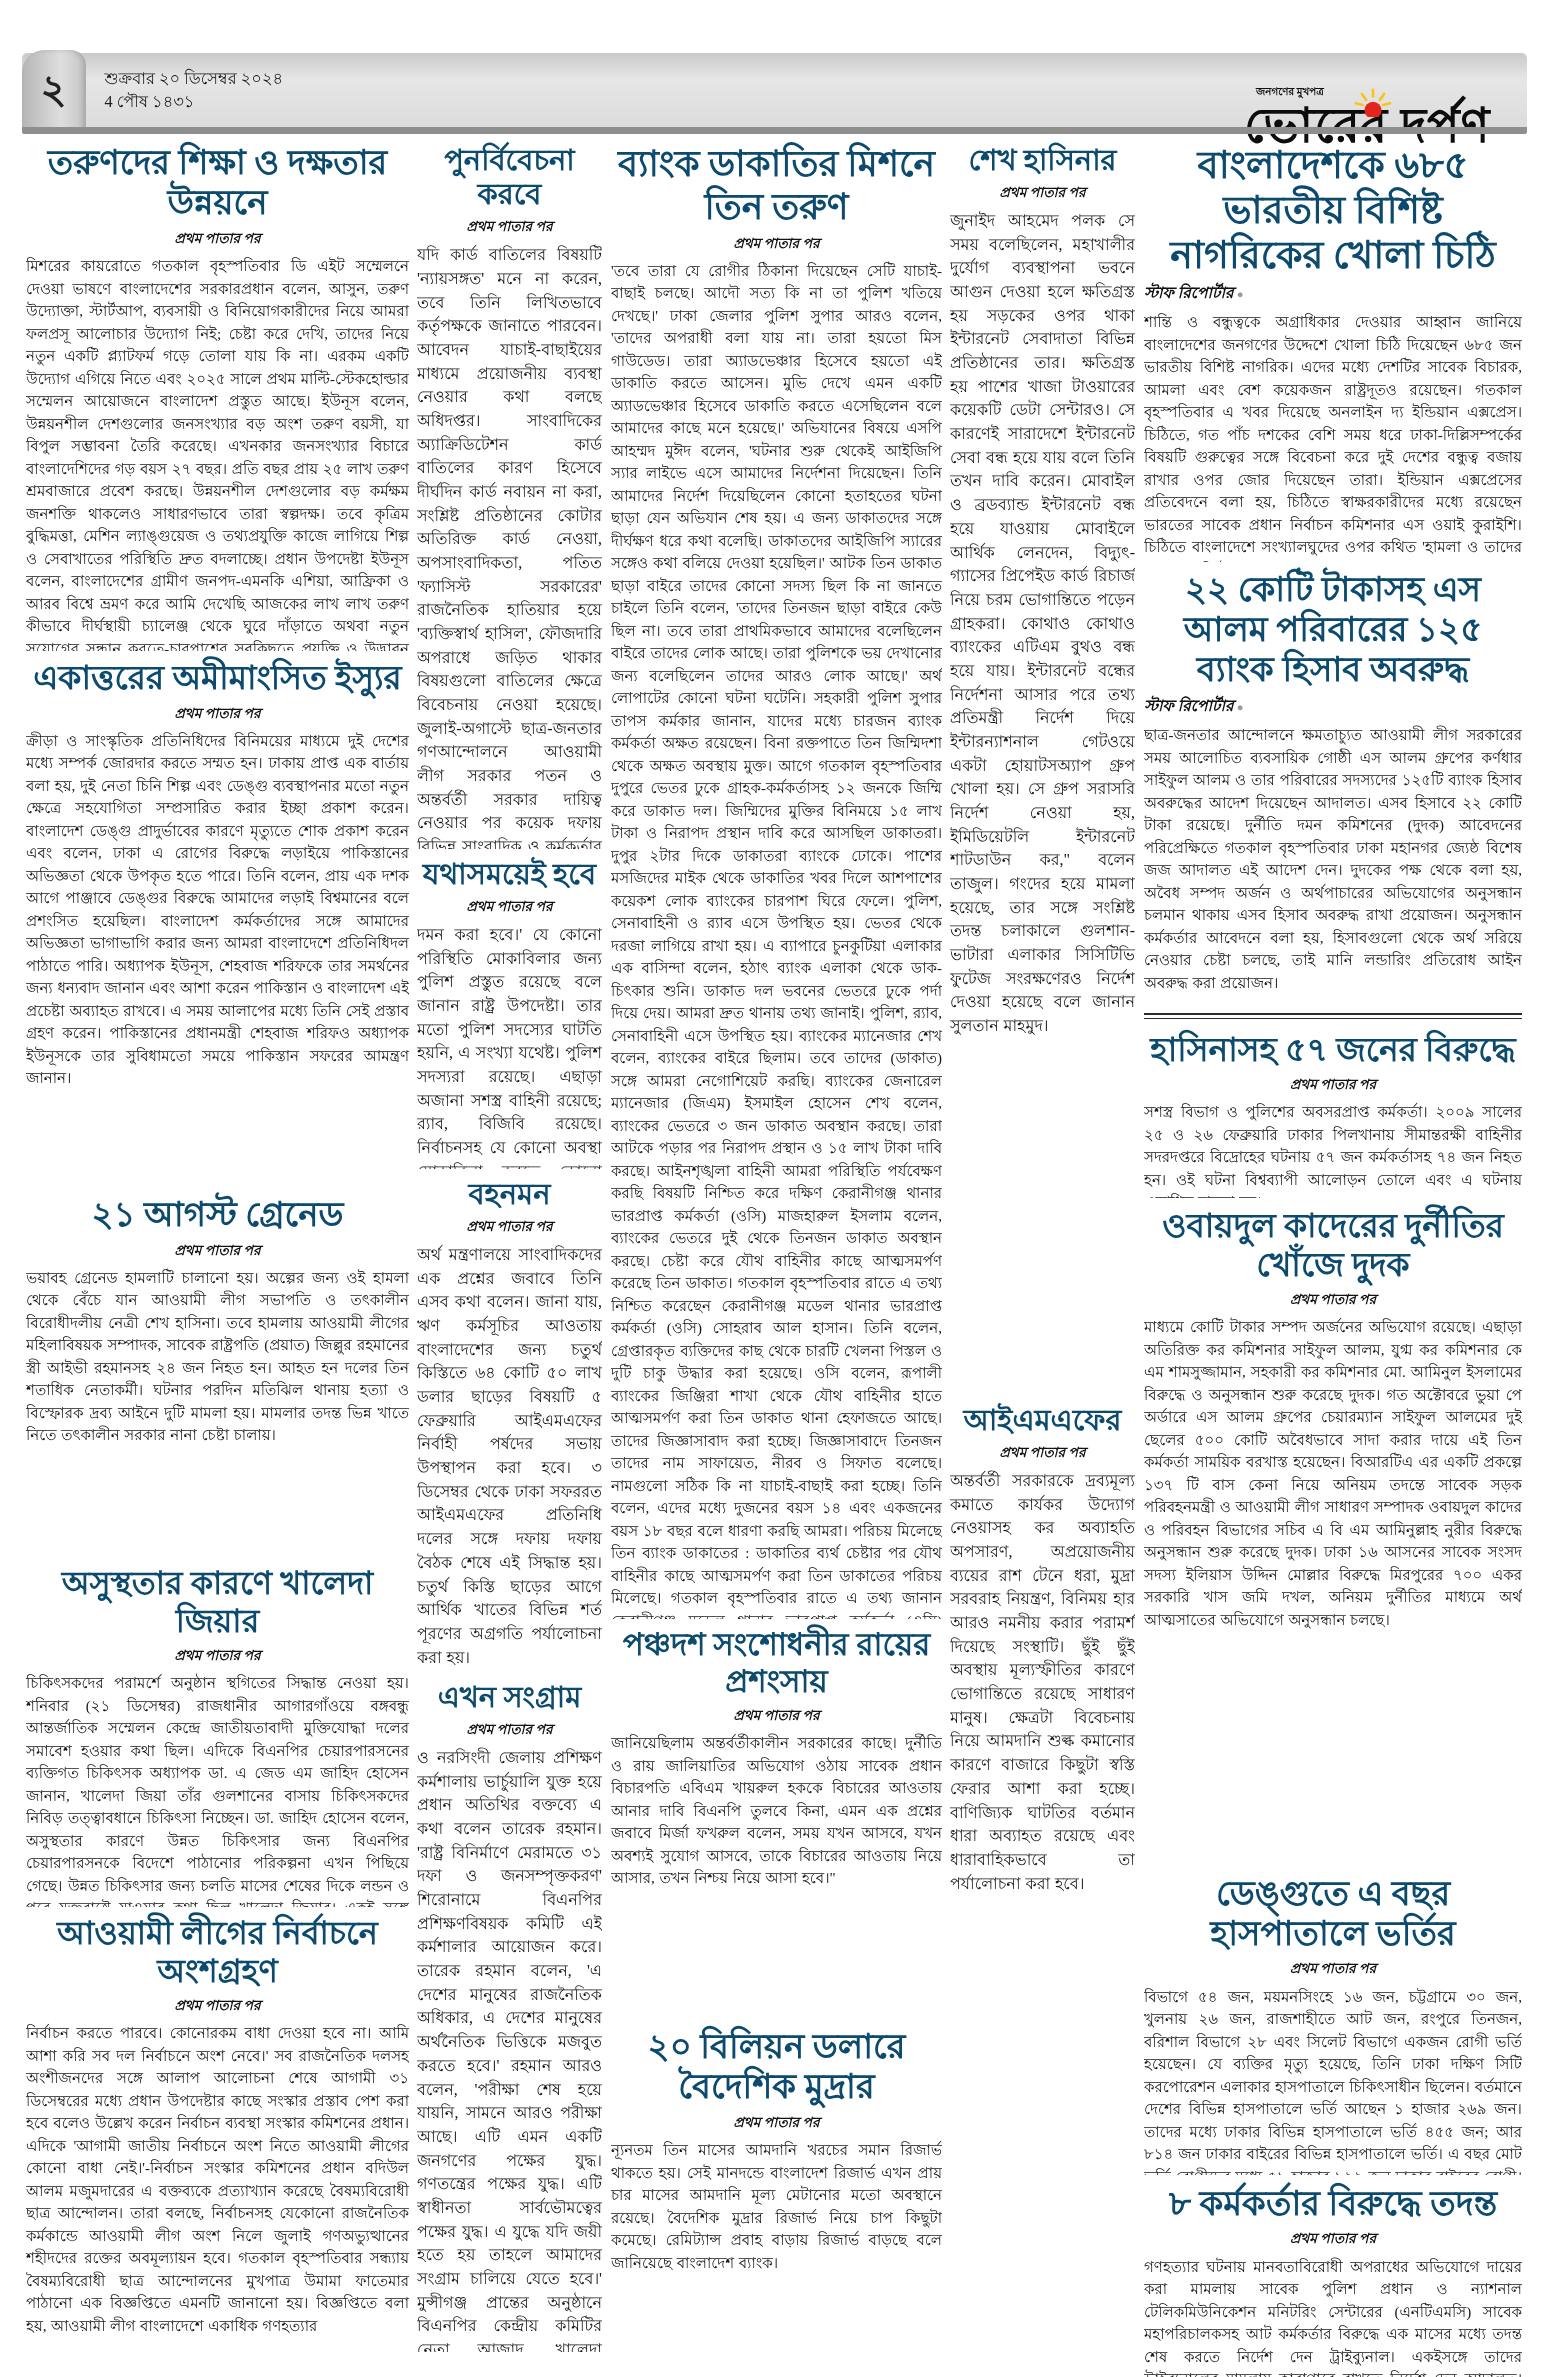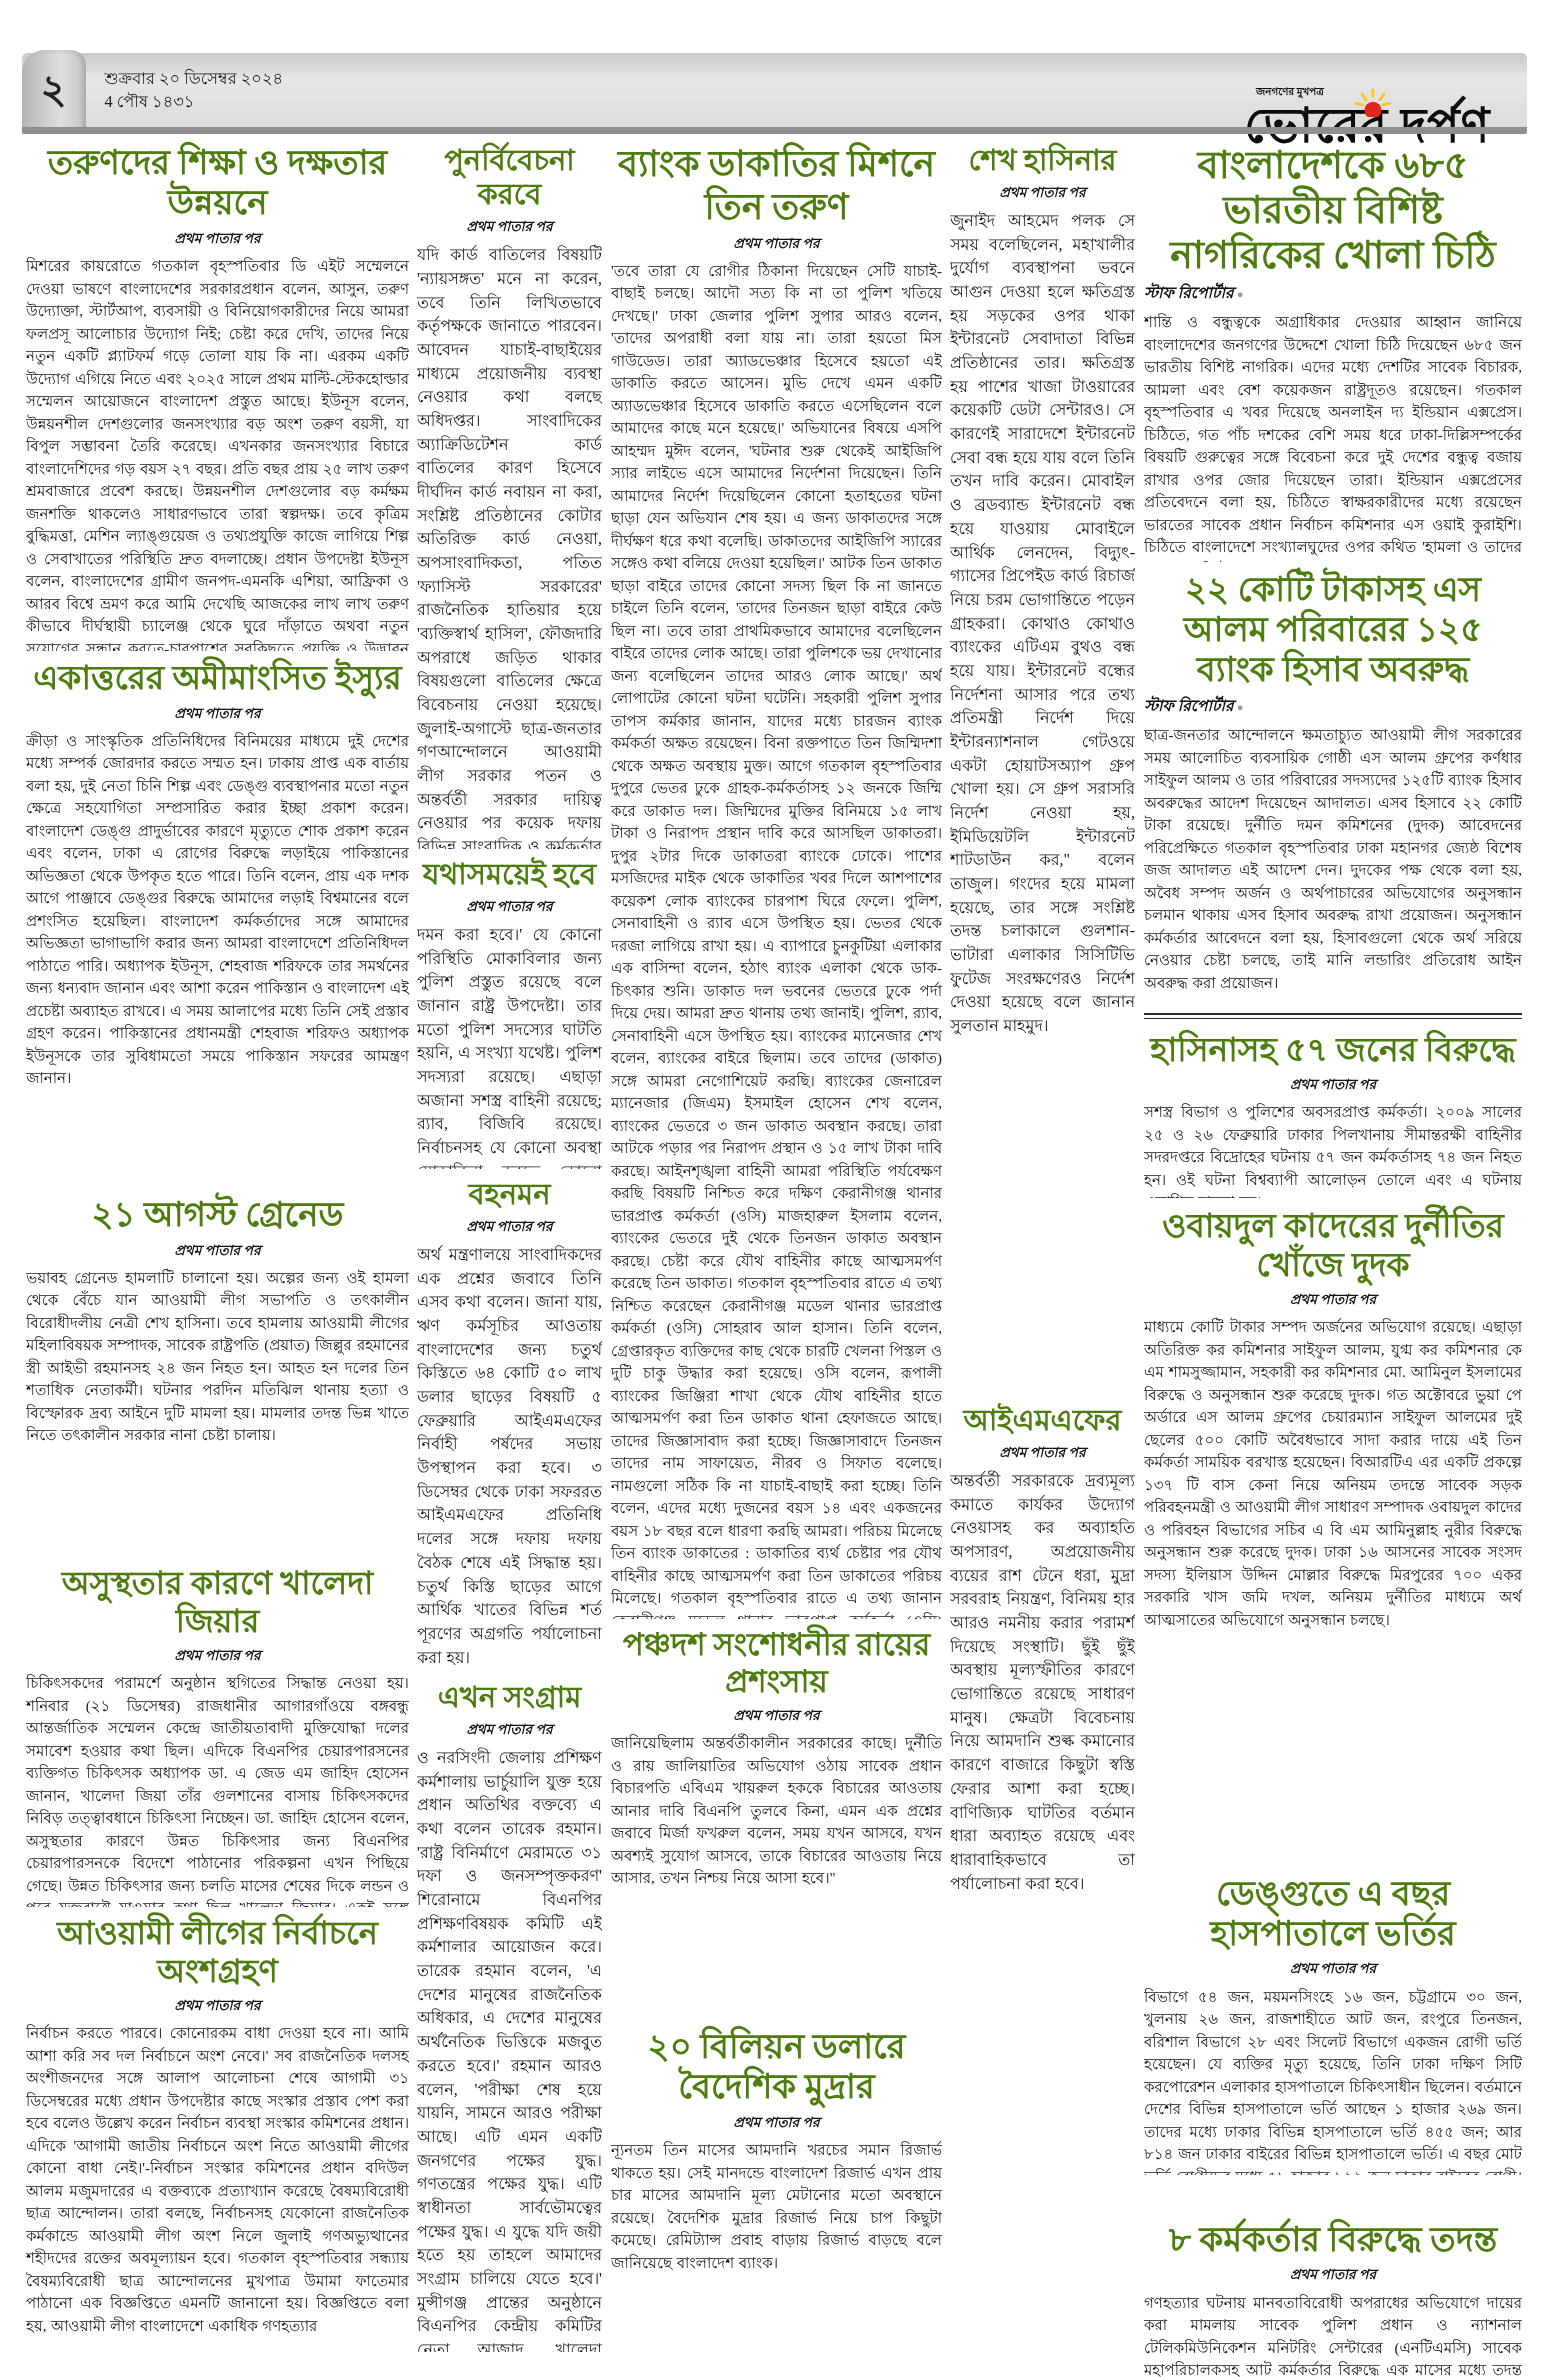--- a/index.html
+++ b/index.html
@@ -15,21 +15,21 @@
             box-shadow:inset -3.4px 0 5.2px rgba(0,0,0,.15);}
   .page-num{font-size:40px;font-weight:700;color:#222;}
   .dateblock{position:absolute;left:83px;top:13.8px;line-height:1.45;font-size:16.3px;color:#1c1c1c;}
   .logo{position:absolute;right:36px;top:3.4px;text-align:center;margin-top:28px;}
   .tagline{font-size:10.3px;font-weight:700;color:#111;margin-bottom:-1.7px;text-align:left;padding-left:12px;}
   .logotext{font-size:48px;font-weight:800;color:#0c0c0c;line-height:1.1;letter-spacing:0.9px;position:relative;}
   .sun{position:absolute;top:-12px;left:44%;width:40px;height:29px;}
   
   .col{position:absolute;top:138px;}
   .article{display:flex;flex-direction:column;overflow:hidden;box-sizing:border-box;padding:5.2px 0 3.4px 0;}
-  .hl{font-weight:800;text-align:center;line-height:1.18;margin:0 0 3.4px 0;color:#4d7c0f;}
+  .hl{font-weight:800;text-align:center;line-height:1.18;margin:0 0 3.4px 0;color:#0c4a6e;}
   .kick{text-align:center;font-style:italic;font-weight:600;font-size:13.8px;margin:0 0 4.3px 0;color:#111;}
   .kick.byline{text-align:left;font-size:15.5px;font-weight:700;}
   .kick.byline .dot{color:#9a9a9a;font-style:normal;font-size:11.2px;margin-left:3.4px;}
   .bodytxt{flex:1;overflow:hidden;text-align:justify;font-size:15px;line-height:1.5;word-spacing:0.9px;color:#171717;}
   .narrow .bodytxt{font-size:16px;line-height:1.48;}
   .divider{border-top:2.6px solid #2b2b2b;border-bottom:0.9px solid #2b2b2b;height:2.6px;margin:5.2px 0 6.9px 0;}
 </style>
 </head>
 <body>
 
@@ -162,21 +162,21 @@
           <h2 class="hl" style="font-size: 33px;">ওবায়দুল কাদেরের দুর্নীতির খোঁজে দুদক</h2>
           <div class="kick"><span>প্রথম পাতার পর</span></div>
           <div class="bodytxt">মাধ্যমে কোটি টাকার সম্পদ অর্জনের অভিযোগ রয়েছে। এছাড়া অতিরিক্ত কর কমিশনার সাইফুল আলম, যুগ্ম কর কমিশনার কে এম শামসুজ্জামান, সহকারী কর কমিশনার মো. আমিনুল ইসলামের বিরুদ্ধে ও অনুসন্ধান শুরু করেছে দুদক। গত অক্টোবরে ভুয়া পে অর্ডারে এস আলম গ্রুপের চেয়ারম্যান সাইফুল আলমের দুই ছেলের ৫০০ কোটি অবৈধভাবে সাদা করার দায়ে এই তিন কর্মকর্তা সাময়িক বরখাস্ত হয়েছেন। বিআরটিএ এর একটি প্রকল্পে ১৩৭ টি বাস কেনা নিয়ে অনিয়ম তদন্তে সাবেক সড়ক পরিবহনমন্ত্রী ও আওয়ামী লীগ সাধারণ সম্পাদক ওবায়দুল কাদের ও পরিবহন বিভাগের সচিব এ বি এম আমিনুল্লাহ নুরীর বিরুদ্ধে অনুসন্ধান শুরু করেছে দুদক। ঢাকা ১৬ আসনের সাবেক সংসদ সদস্য ইলিয়াস উদ্দিন মোল্লার বিরুদ্ধে মিরপুরের ৭০০ একর সরকারি খাস জমি দখল, অনিয়ম দুর্নীতির মাধ্যমে অর্থ আত্মসাতের অভিযোগে অনুসন্ধান চলছে।</div>
         </article>
         <article class="article" style="height: 310px;">
           <h2 class="hl" style="font-size: 34px;">ডেঙ্গুতে এ বছর হাসপাতালে ভর্তির</h2>
           <div class="kick"><span>প্রথম পাতার পর</span></div>
           <div class="bodytxt">বিভাগে ৫৪ জন, ময়মনসিংহে ১৬ জন, চট্টগ্রামে ৩০ জন, খুলনায় ২৬ জন, রাজশাহীতে আট জন, রংপুরে তিনজন, বরিশাল বিভাগে ২৮ এবং সিলেট বিভাগে একজন রোগী ভর্তি হয়েছেন। যে ব্যক্তির মৃত্যু হয়েছে, তিনি ঢাকা দক্ষিণ সিটি করপোরেশন এলাকার হাসপাতালে চিকিৎসাধীন ছিলেন। বর্তমানে দেশের বিভিন্ন হাসপাতালে ভর্তি আছেন ১ হাজার ২৬৯ জন। তাদের মধ্যে ঢাকার বিভিন্ন হাসপাতালে ভর্তি ৪৫৫ জন; আর ৮১৪ জন ঢাকার বাইরের বিভিন্ন হাসপাতালে ভর্তি। এ বছর মোট ভর্তি রোগীদের মধ্যে ৫৯ হাজার ৯২২ জন ঢাকার বাইরের রোগী। ঢাকার দুই মহানগর এলাকার হাসপাতালে ভর্তি হয়েছেন ৩৯ হাজার রোগী। মৃত্যুও হয় ওই বছর।</div>
         </article>
         <article class="article" style="height: 214px;">
-          <h2 class="hl" style="font-size: 34px; margin-top: 36px;">৮ কর্মকর্তার বিরুদ্ধে তদন্ত</h2>
+          <h2 class="hl" style="font-size: 34px;">৮ কর্মকর্তার বিরুদ্ধে তদন্ত</h2>
           <div class="kick"><span>প্রথম পাতার পর</span></div>
           <div class="bodytxt">গণহত্যার ঘটনায় মানবতাবিরোধী অপরাধের অভিযোগে দায়ের করা মামলায় সাবেক পুলিশ প্রধান ও ন্যাশনাল টেলিকমিউনিকেশন মনিটরিং সেন্টারের (এনটিএমসি) সাবেক মহাপরিচালকসহ আট কর্মকর্তার বিরুদ্ধে এক মাসের মধ্যে তদন্ত শেষ করতে নির্দেশ দেন ট্রাইব্যুনাল। একইসঙ্গে তাদের ট্রাইব্যুনালের মামলায় কারাগারে রাখতে নির্দেশ দেন আদালত। সেদিন এ মামলার পরবর্তী শুনানির জন্য আজকের দিন ধার্য করা হয়। এর আগে জুলাই-আগস্টে গণহত্যার ঘটনায় মানবতাবিরোধী অপরাধের অভিযোগে দায়ের করা মামলায় সাবেক পুলিশ</div>
         </article>
       </div>
     </div>
 
 </div>
 
 
 </body></html>

